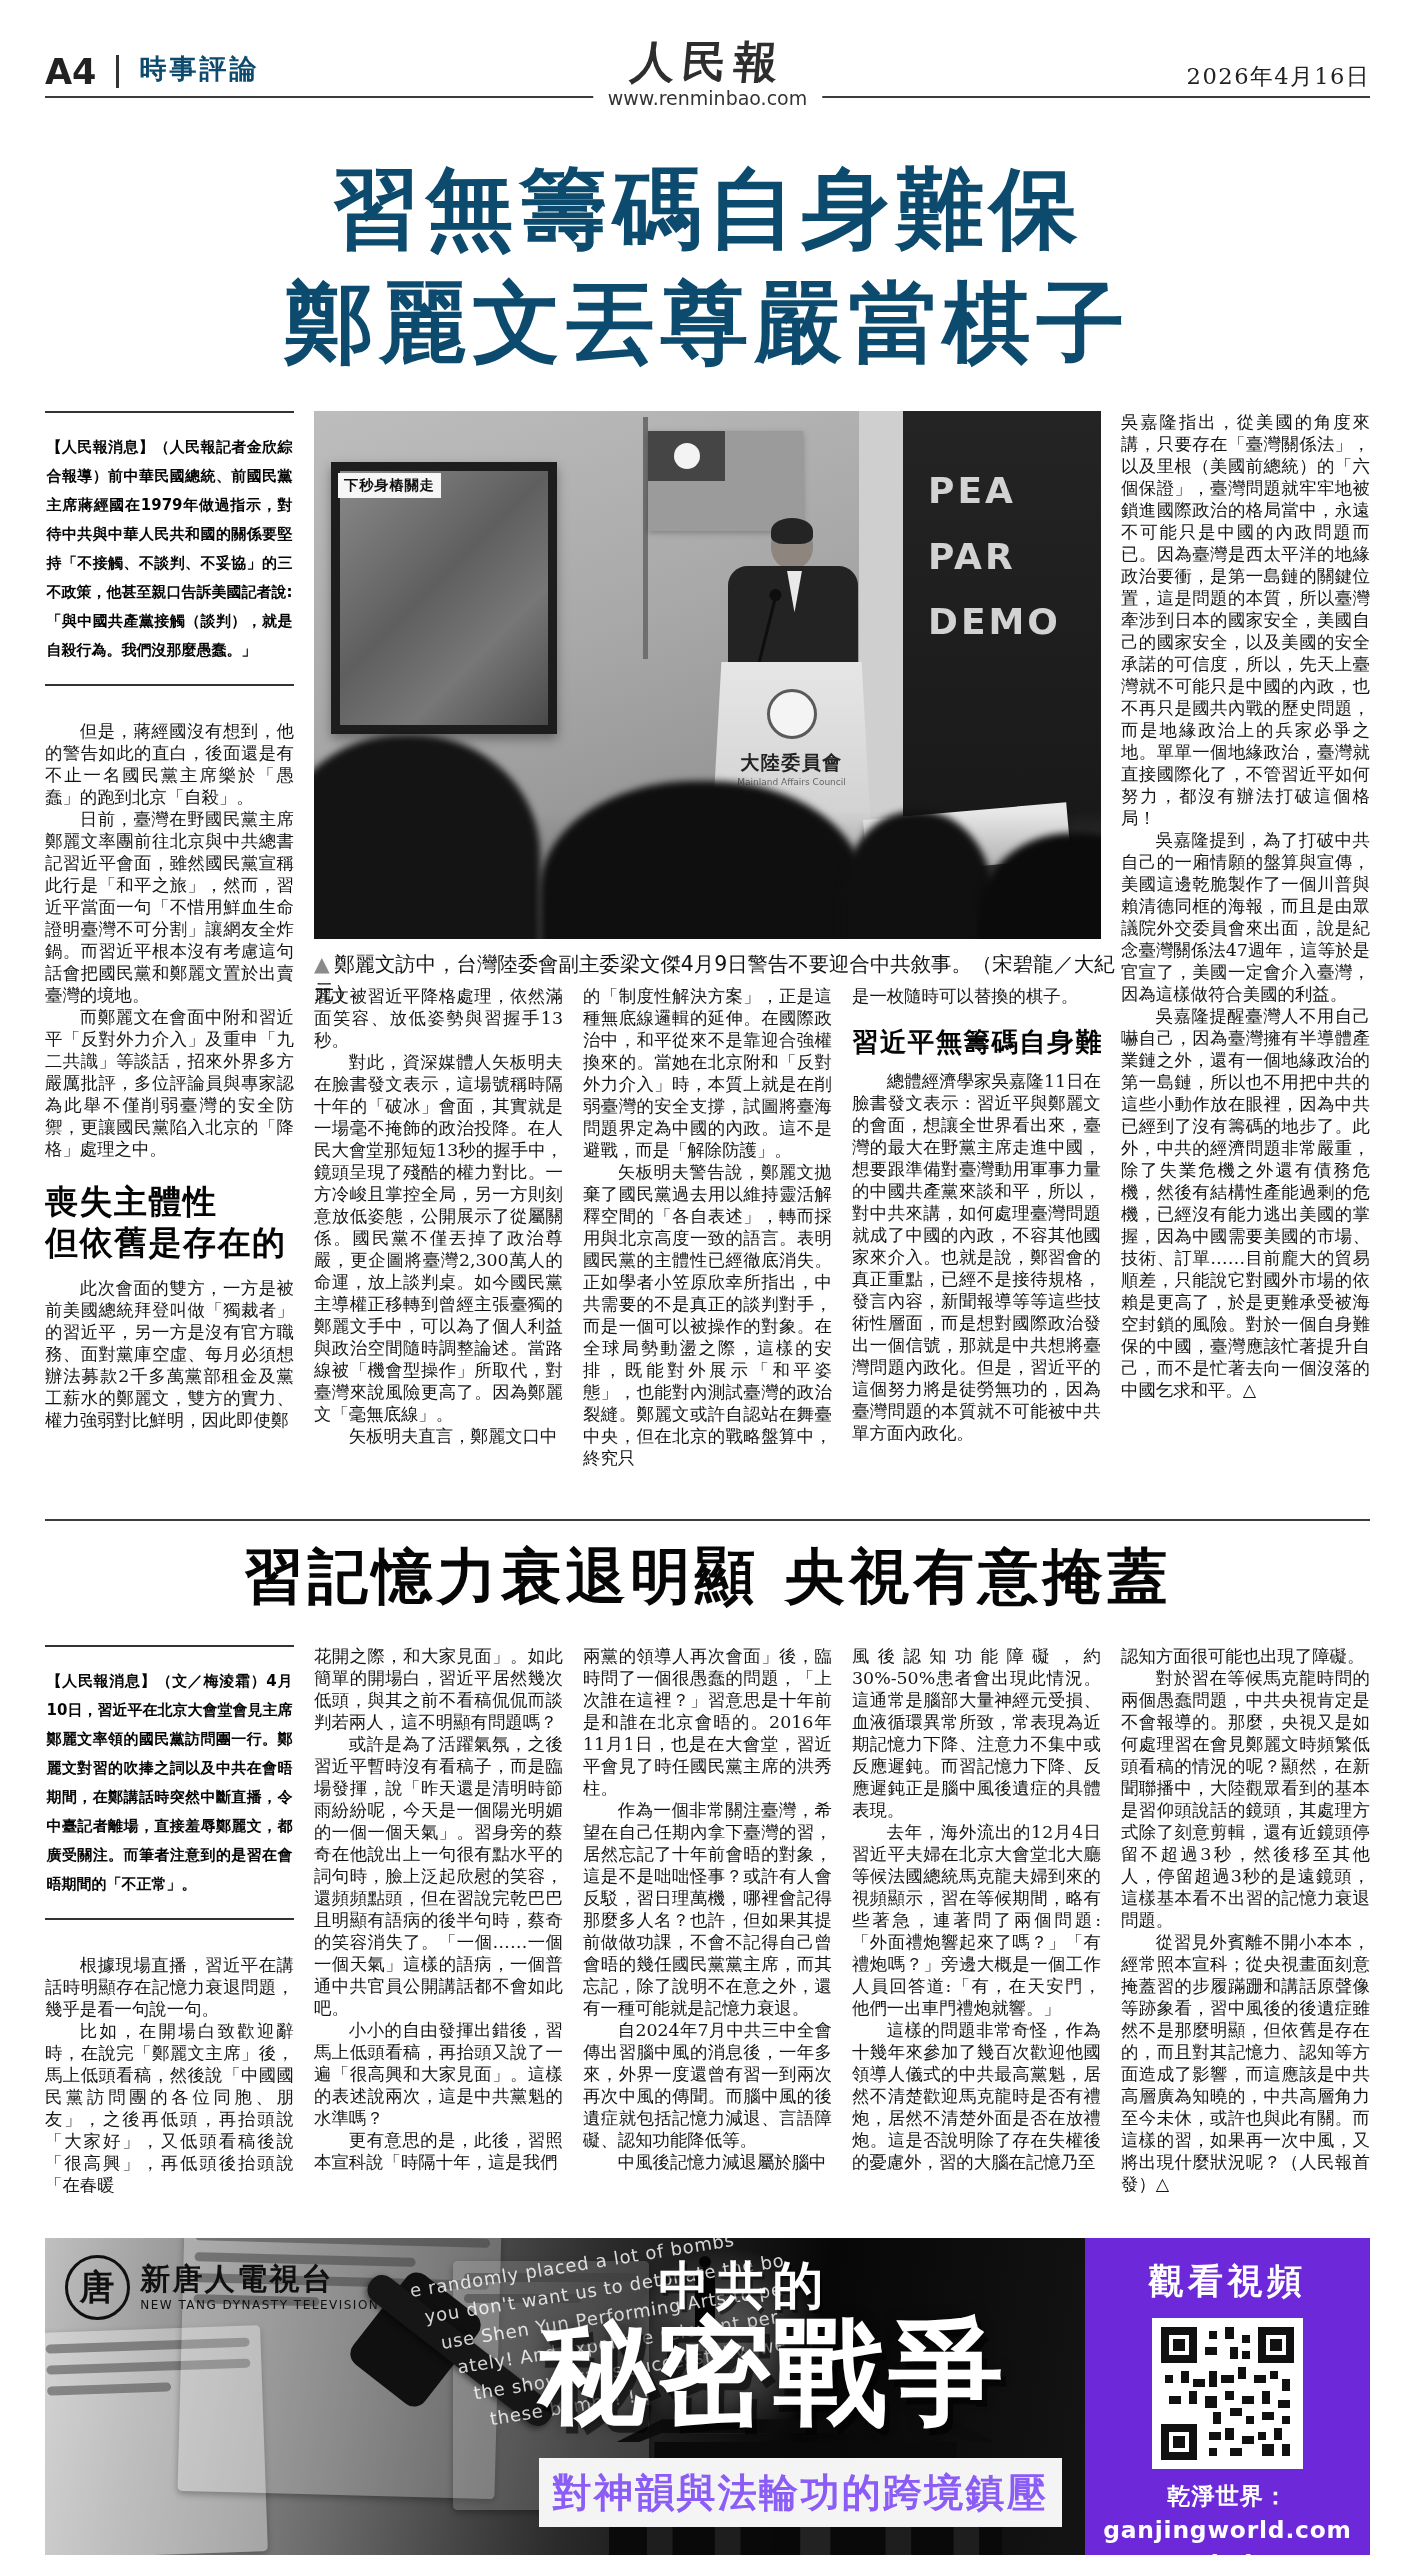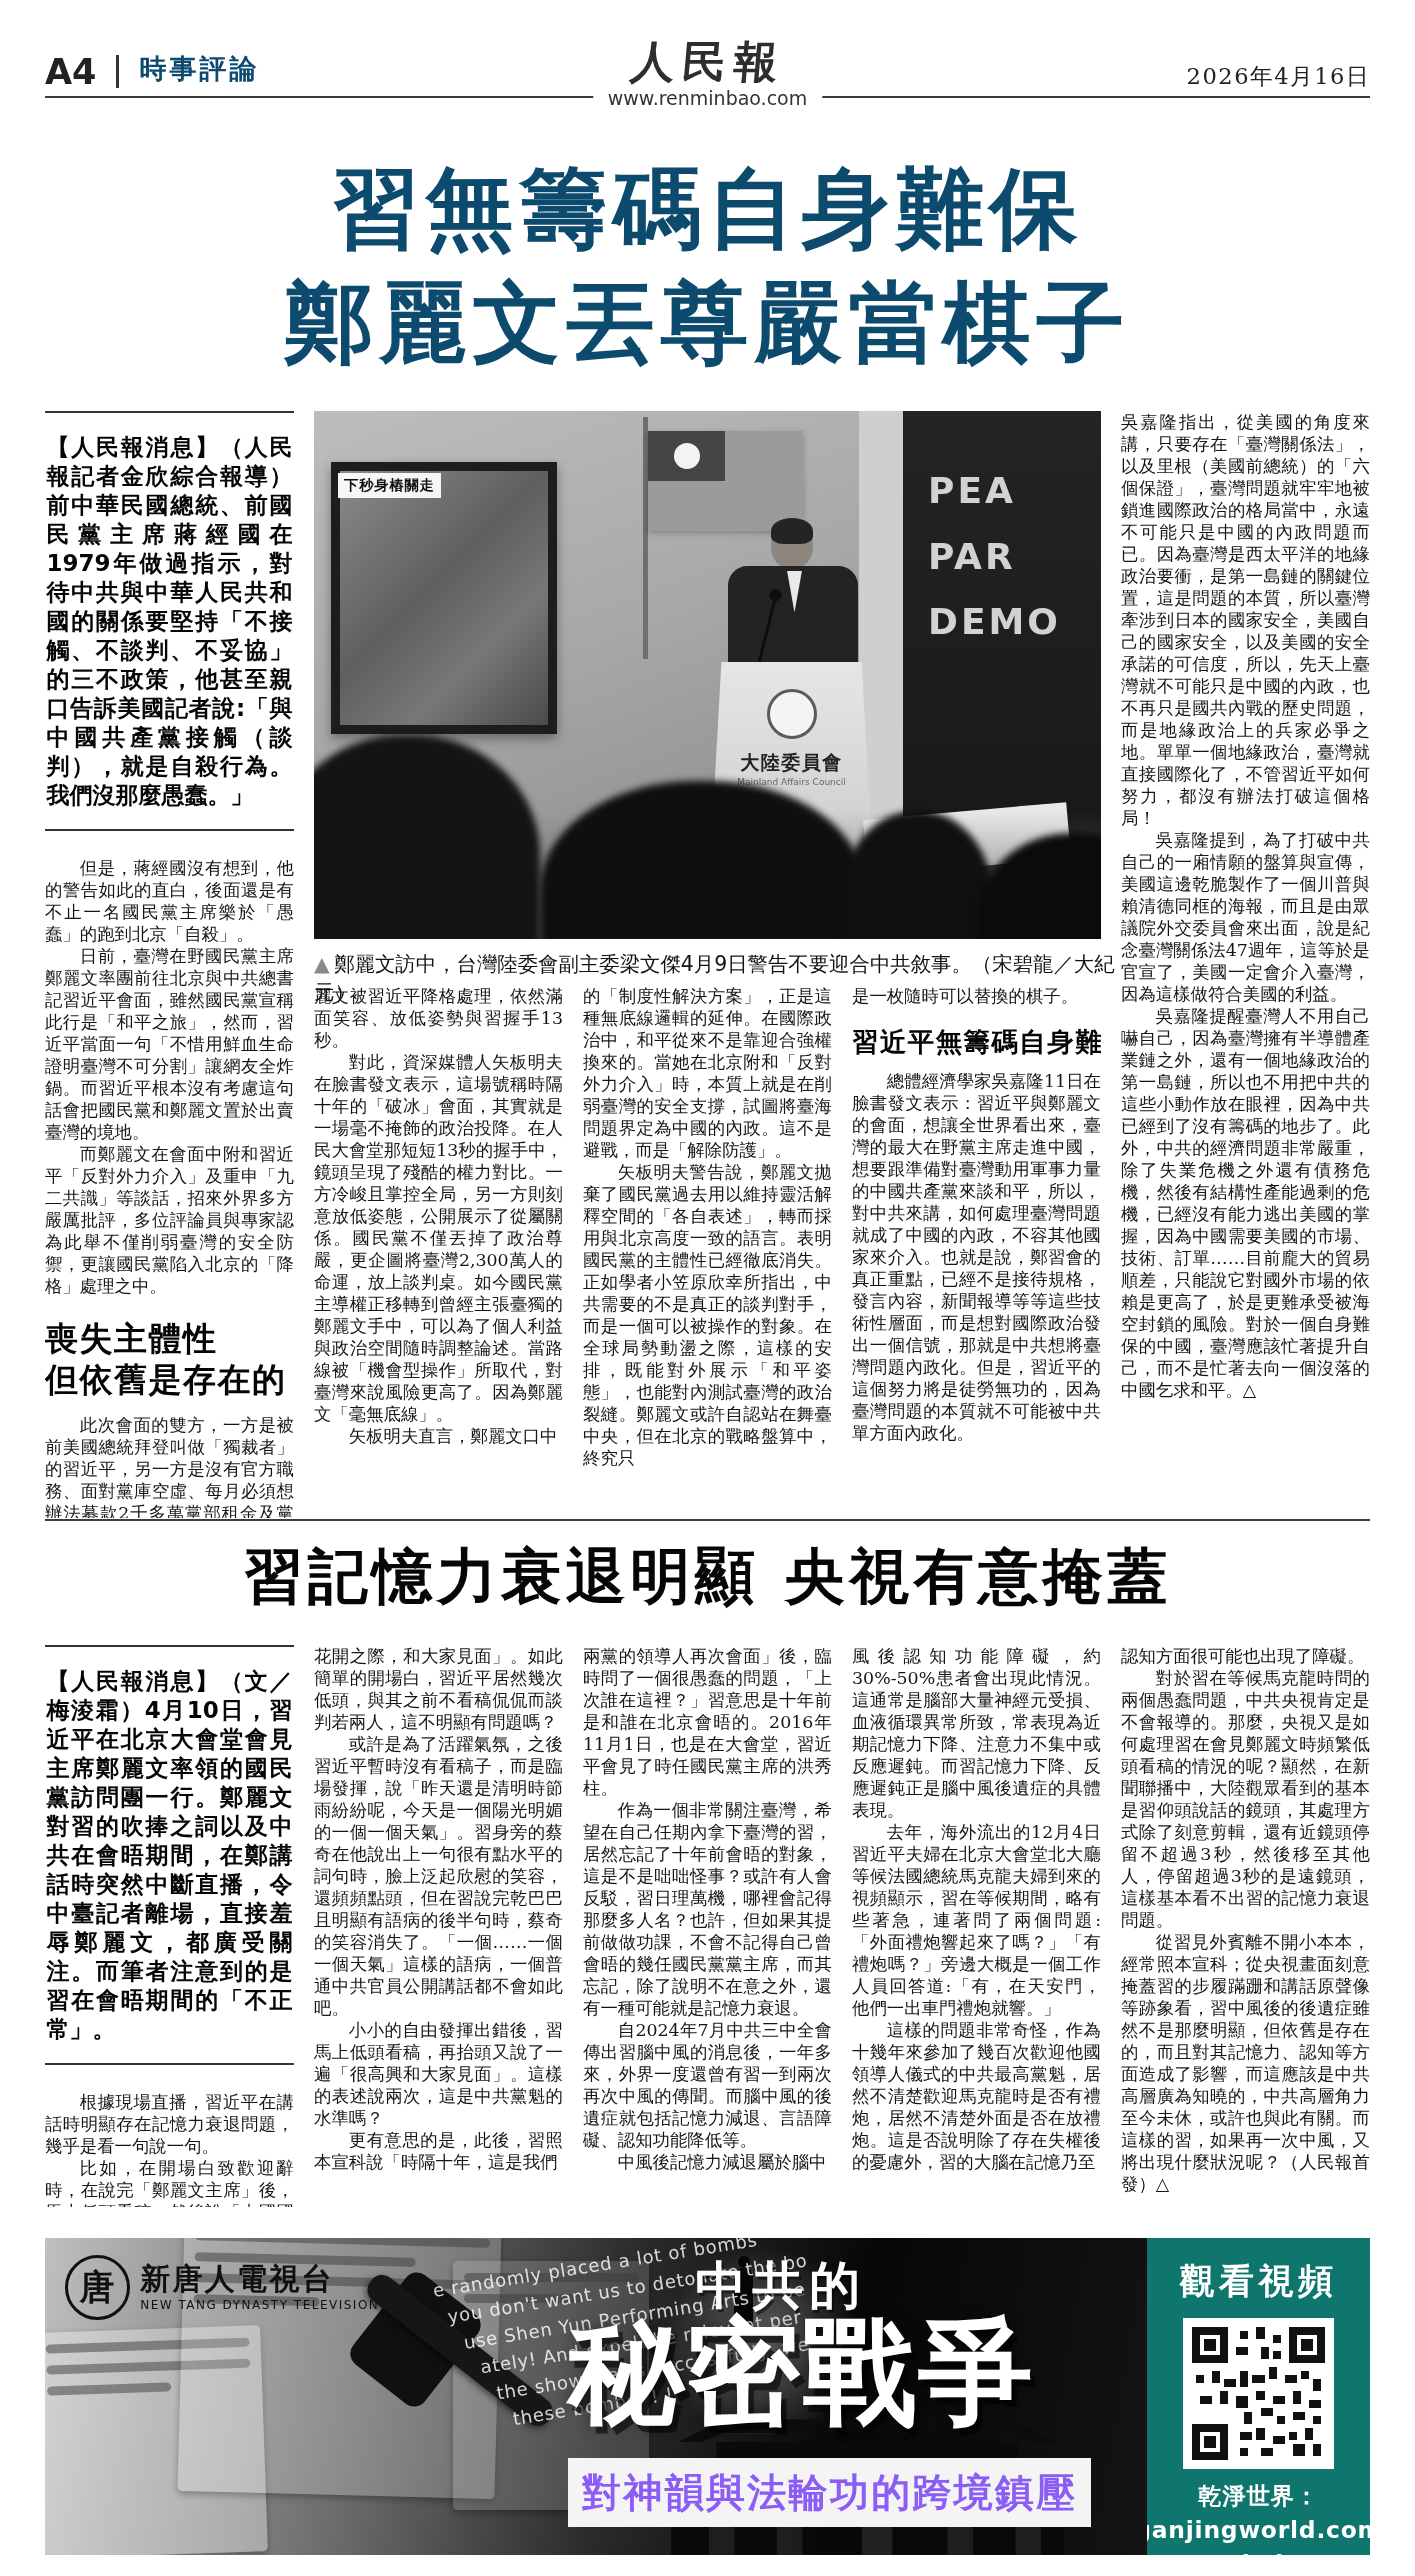--- a/index.html
+++ b/index.html
@@ -32,23 +32,23 @@
   
   .a1{position:absolute;left:45px;top:411px;width:1325px;height:1107px;}
   .a2{position:absolute;left:45px;top:1645px;width:1325px;height:562px;}
   .col{position:absolute;width:249px;top:0;overflow:hidden;}
   .c1{left:0;}.c2{left:269px;}.c3{left:538px;}.c4{left:807px;}.c5{left:1076px;}
   .a1 .c1,.a1 .c5{height:1107px;}
   .a1 .c2,.a1 .c3,.a1 .c4{top:574px;height:534px;}
   .a2 .col{height:562px;}
   .col p{margin:0;font-size:17.4px;line-height:22px;text-align:justify;text-indent:2em;color:#151515;}
   .col p.cont{text-indent:0;}
-  .intro-box{border-top:2.3px solid #333;border-bottom:2.3px solid #333;padding:19.6px 1.5px;margin-bottom:26px;
+  .intro-box{border-top:2.3px solid #333;border-bottom:2.3px solid #333;padding:19.6px 1.5px;margin-bottom:34px;
              font-family:"DejaVu Sans","Liberation Sans",sans-serif;font-weight:bold;
-             font-size:23px;line-height:29px;text-align:justify;color:#050505;}
+             font-size:15px;line-height:29px;text-align:justify;color:#050505;}
   .subhead{font-family:"DejaVu Sans","Liberation Sans",sans-serif;font-weight:900;color:#050505;
            font-size:33px;line-height:1.25;letter-spacing:1.5px;margin:21px 0 13.6px 0;}
   .subhead.sm{font-size:26.4px;white-space:nowrap;margin:18px 0 12px 0;}
 
   
   .photo-wrap{position:absolute;left:269px;top:0;width:787px;height:528px;overflow:hidden;
               background:linear-gradient(160deg,#bdbdbd 0%,#a8a8a8 40%,#8f8f8f 75%,#7c7c7c 100%);}
   .ph-stage-dark{position:absolute;right:0;top:0;width:242px;height:100%;
                  background:linear-gradient(180deg,#242424,#161616);}
   .ph-pillar{position:absolute;left:0;top:0;width:44px;height:100%;background:#cfcfcf;}
@@ -131,21 +131,21 @@
   .ad-overlay p:nth-child(5){padding-left:47px;}
   .ad-overlay p:nth-child(6){padding-left:59px;}
   .ad-t1{position:absolute;left:59%;top:13.6px;color:#fff;font-family:"DejaVu Sans",sans-serif;
          font-weight:900;font-size:51px;letter-spacing:6px;text-shadow:2.3px 3px 0 rgba(0,0,0,.5);}
   .ad-t2{position:absolute;left:47.5%;top:77px;color:#fff;font-family:"DejaVu Sans",sans-serif;
          font-weight:900;font-size:115px;line-height:1;letter-spacing:1.5px;
          text-shadow:5.3px 6.8px 0 rgba(0,0,0,.55),0 0 13.6px rgba(0,0,0,.4);}
   .ad-band{position:absolute;left:47.5%;bottom:28px;background:#f4f4f4;color:#8b5cf6;
            font-family:"DejaVu Sans",sans-serif;font-weight:900;font-size:39px;letter-spacing:2.3px;
            padding:7.5px 13.6px;white-space:nowrap;}
-  .ad-right{width:223px;background:#0f766e;display:flex;flex-direction:column;align-items:center;}
+  .ad-right{width:285px;background:#6d28d9;display:flex;flex-direction:column;align-items:center;}
   .watch{margin-top:19.6px;color:#fff;font-family:"DejaVu Sans",sans-serif;font-weight:900;
          font-size:35px;letter-spacing:4.5px;}
   .qr-box{margin-top:13.6px;width:133px;height:133px;background:#fff;padding:9px;}
   .gj{margin-top:10.6px;color:#fff;font-family:"DejaVu Sans",sans-serif;font-weight:bold;
       font-size:23.4px;text-align:center;line-height:1.45;letter-spacing:0.8px;}
 </style>
 </head>
 <body>
 
 <div class="page">

